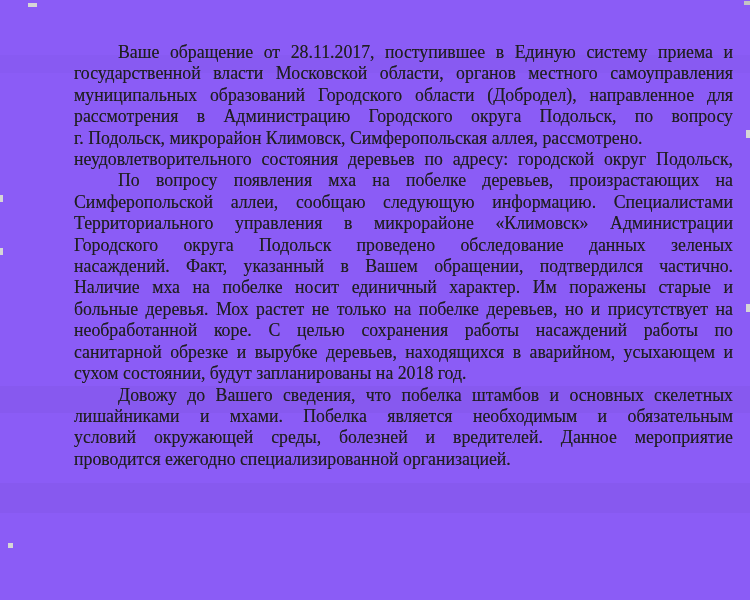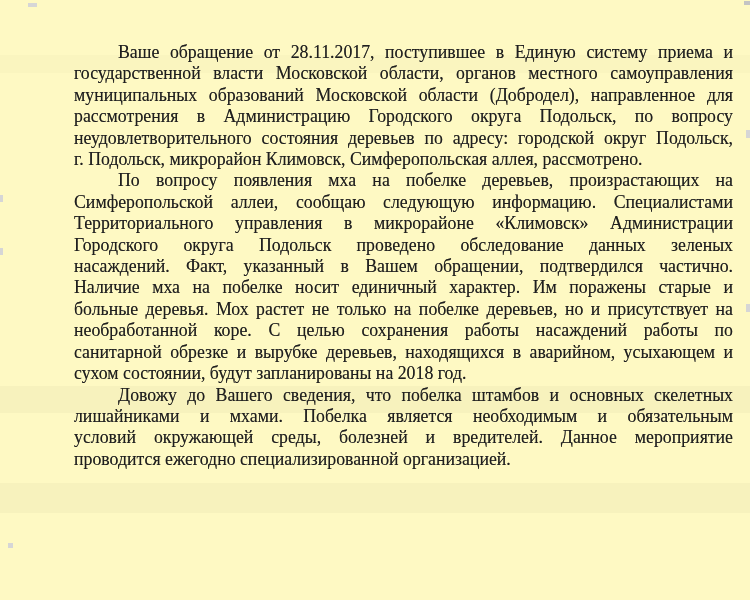--- a/index.html
+++ b/index.html
@@ -4,21 +4,21 @@
 <style>
   html, body {
     margin: 0;
     padding: 0;
     background: #ffffff;
   }
   .page {
     position: relative;
     width: 750px;
     height: 600px;
-    background: #fef9c3;
+    background: #8b5cf6;
     overflow: hidden;
     font-family: "Liberation Serif", "DejaVu Serif", serif;
   }
   
   .scan-band {
     position: absolute;
     left: 0;
     width: 100%;
     background: rgba(0,0,0,0.028);
     pointer-events: none;
@@ -83,24 +83,24 @@
   <div class="speck speck-2"></div>
   <div class="speck speck-3"></div>
   <div class="speck speck-4"></div>
   <div class="speck speck-5"></div>
   <div class="speck speck-6"></div>
   <div class="speck speck-7"></div>
 
   <div class="text-block" id="letter-body">
       <div class="line first">Ваше обращение от 28.11.2017, поступившее в Единую систему приема и</div>
       <div class="line">государственной власти Московской области, органов местного самоуправления</div>
-      <div class="line">муниципальных образований Московской области (Добродел), направленное для</div>
+      <div class="line">муниципальных образований Городского области (Добродел), направленное для</div>
       <div class="line">рассмотрения в Администрацию Городского округа Подольск, по вопросу</div>
+      <div class="line last">г. Подольск, микрорайон Климовск, Симферопольская аллея, рассмотрено.</div>
       <div class="line">неудовлетворительного состояния деревьев по адресу: городской округ Подольск,</div>
-      <div class="line last">г. Подольск, микрорайон Климовск, Симферопольская аллея, рассмотрено.</div>
       <div class="line first">По вопросу появления мха на побелке деревьев, произрастающих на</div>
       <div class="line">Симферопольской аллеи, сообщаю следующую информацию. Специалистами</div>
       <div class="line">Территориального управления в микрорайоне «Климовск» Администрации</div>
       <div class="line">Городского округа Подольск проведено обследование данных зеленых</div>
       <div class="line">насаждений. Факт, указанный в Вашем обращении, подтвердился частично.</div>
       <div class="line">Наличие мха на побелке носит единичный характер. Им поражены старые и</div>
       <div class="line">больные деревья. Мох растет не только на побелке деревьев, но и присутствует на</div>
       <div class="line">необработанной коре. С целью сохранения работы насаждений работы по</div>
       <div class="line">санитарной обрезке и вырубке деревьев, находящихся в аварийном, усыхающем и</div>
       <div class="line last">сухом состоянии, будут запланированы на 2018 год.</div>

